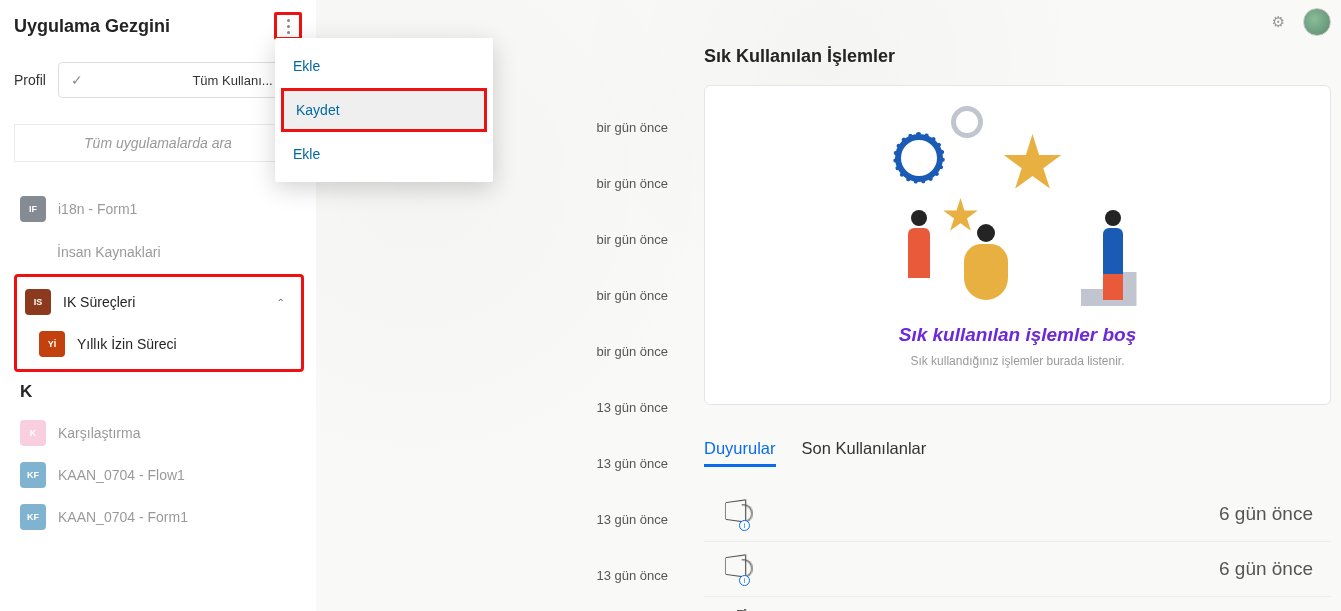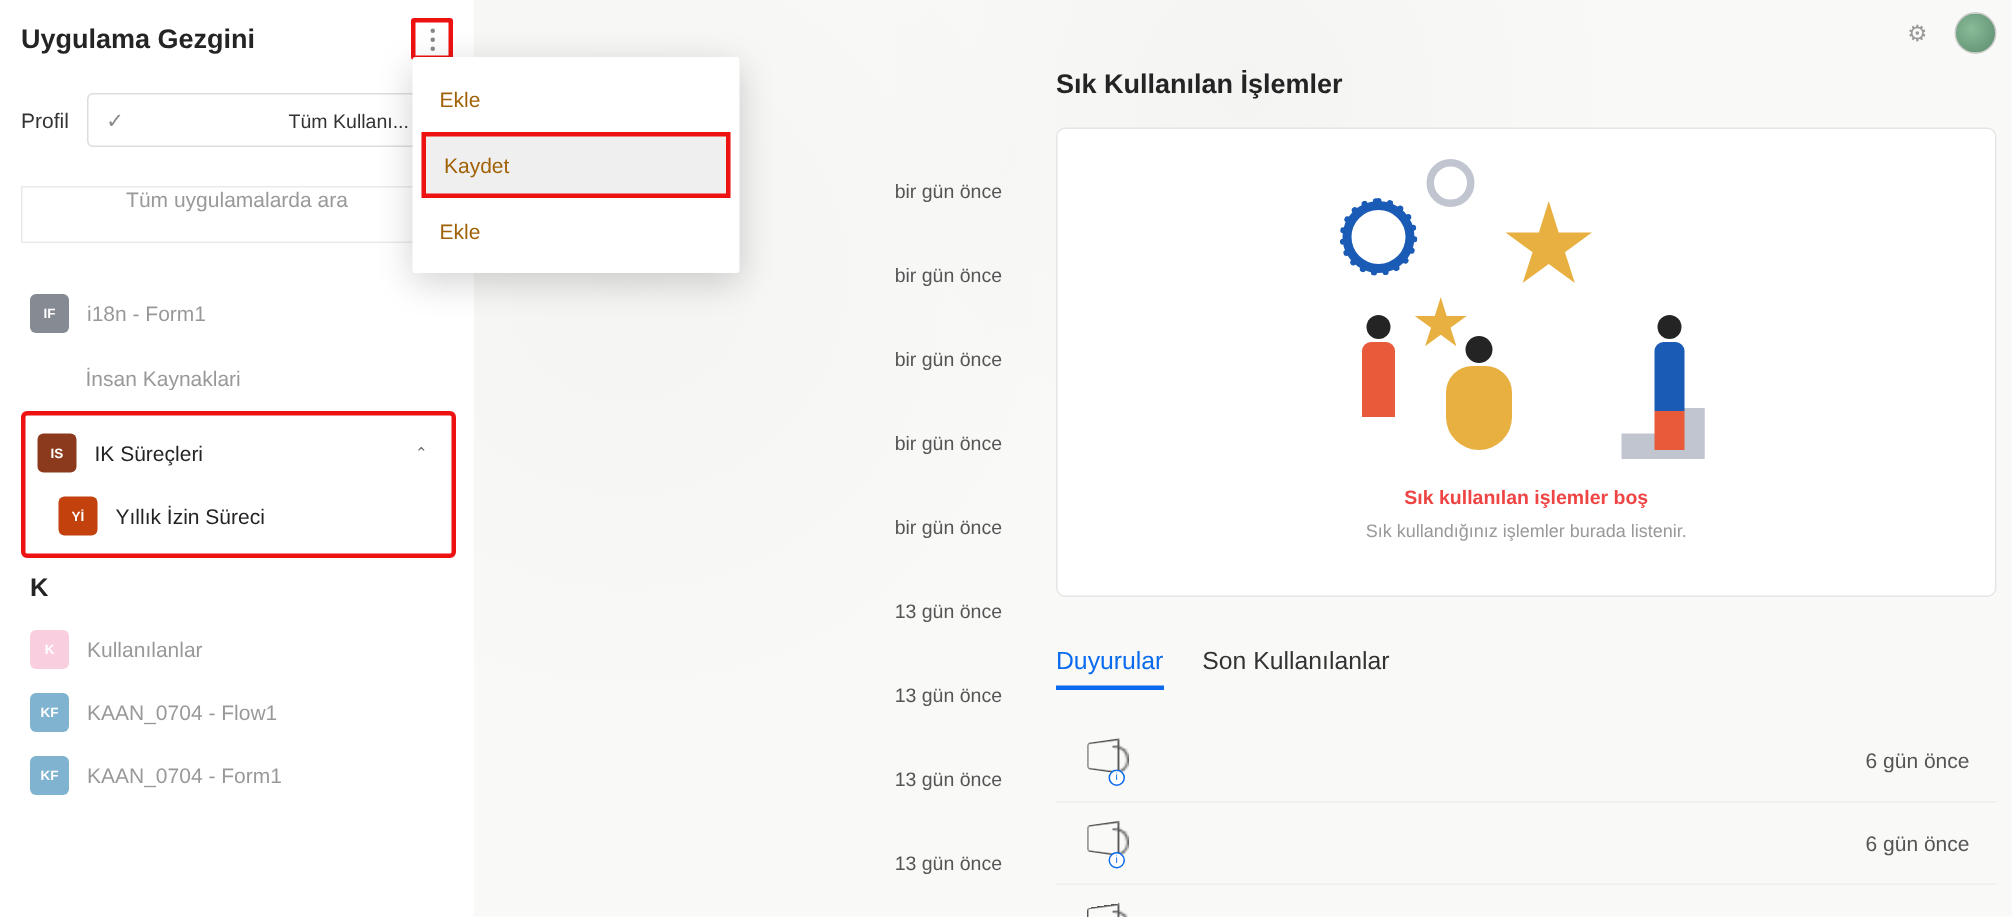--- a/index.html
+++ b/index.html
@@ -13,21 +13,21 @@
     .more-btn { width: 28px; height: 28px; border: 3px solid #e11; display: flex; flex-direction: column; gap: 3px; align-items: center; justify-content: center; cursor: pointer; border-radius: 2px; }
     .more-dot { width: 3px; height: 3px; background: #888; border-radius: 50%; }
     
     .profile-row { display: flex; align-items: center; gap: 12px; margin-bottom: 26px; padding-right: 14px; }
     .profile-label { font-size: 14px; color: #333; }
     .profile-select { flex: 1; height: 36px; border: 1px solid #ddd; border-radius: 4px; display: flex; align-items: center; padding: 0 12px; gap: 8px; cursor: pointer; }
     .check-icon { color: #888; font-size: 14px; }
     .profile-text { flex: 1; font-size: 13px; color: #333; overflow: hidden; text-overflow: ellipsis; white-space: nowrap; text-align: right; }
     .chevron-down { font-size: 10px; color: #666; }
     
-    .search-box { height: 38px; border: 1px solid #eaeaea; display: flex; justify-content: center; padding: 0 14px; margin-right: 14px; margin-bottom: 26px; position: relative; }
+    .search-box { height: 38px; border: 1px solid #eaeaea; display: flex; align-items: center; justify-content: center; padding: 0 14px; margin-right: 14px; margin-bottom: 26px; position: relative; font-style: italic; }
     .search-placeholder { color: #999; font-size: 14px; }
     .search-icon-outer { position: absolute; right: 2px; color: #888; font-size: 14px; }
     
     .app-list { opacity: 0.5; }
     .app-item { display: flex; align-items: center; gap: 12px; padding: 8px 14px 8px 6px; cursor: pointer; }
     .app-item.child { padding-left: 20px; }
     .app-badge { width: 26px; height: 26px; border-radius: 4px; display: flex; align-items: center; justify-content: center; font-size: 9px; font-weight: 600; color: #fff; flex-shrink: 0; }
     .b-if { background: #0f172a; }
     .b-is { background: #8b3a1e; }
     .b-yi { background: #c2410c; }
@@ -37,21 +37,21 @@
     .app-arrow { font-size: 10px; color: #666; }
     .plain-item { padding: 14px 14px 14px 43px; font-size: 14px; color: #333; cursor: pointer; }
     .section-letter { font-size: 17px; font-weight: 600; color: #252424; padding: 10px 6px; }
     
     .highlight-group { border: 3px solid #e11; border-radius: 4px; margin-right: 12px; padding: 4px 2px; }
     .highlight-group .app-item, .highlight-group .app-label { opacity: 1; }
     .highlight-group .app-label { color: #252424; }
     
     
     .dropdown { position: absolute; top: 38px; left: 275px; width: 218px; background: #fff; box-shadow: 0 6px 24px rgba(0,0,0,0.18); border-radius: 2px; z-index: 100; padding: 6px 0; }
-    .dropdown-item { padding: 14px 18px; font-size: 14px; color: #a16207; cursor: pointer; }
+    .dropdown-item { padding: 14px 18px; font-size: 14px; color: #0369a1; cursor: pointer; }
     .dropdown-item.highlighted { border: 3px solid #e11; background: #efefef; margin: 0 6px; padding: 11px 12px; }
     
     
     .main { flex: 1; background: #f9f9f8; position: relative; display: flex; }
     .bg-pattern { position: absolute; inset: 0; background: 
       radial-gradient(circle at 10% 30%, rgba(0,0,0,0.02) 0%, transparent 30%),
       radial-gradient(circle at 50% 10%, rgba(0,0,0,0.02) 0%, transparent 35%);
     }
     
     .recent-col { width: 380px; padding-top: 100px; }
@@ -59,35 +59,35 @@
     .recent-time { font-size: 13px; color: #555; }
     
     .right-col { flex: 1; padding: 46px 10px 0 8px; position: relative; }
     .topright { position: absolute; top: 8px; right: 10px; display: flex; gap: 18px; align-items: center; }
     .gear-icon { color: #999; font-size: 15px; cursor: pointer; }
     .avatar { width: 28px; height: 28px; border-radius: 50%; background: radial-gradient(circle at 40% 40%, #8abc9a, #5a8a6a); border: 1px solid #ccc; cursor: pointer; }
     
     .fav-title { font-size: 18px; font-weight: 600; color: #252424; margin-bottom: 18px; }
     .fav-card { border: 1px solid #e5e5e5; border-radius: 6px; padding: 20px 20px 36px; display: flex; flex-direction: column; align-items: center; background: #fff; margin-bottom: 34px; }
     .illus { width: 230px; height: 200px; position: relative; margin-bottom: 18px; }
-    .fav-empty-title { font-size: 13px; font-weight: 600; color: #ef4444; margin-bottom: 8px; }
+    .fav-empty-title { font-size: 19px; font-weight: 600; color: #6d28d9; margin-bottom: 8px; font-style: italic; }
     .fav-empty-sub { font-size: 12px; color: #999; }
     
     .tabs { display: flex; gap: 26px; margin-bottom: 20px; }
     .tab { font-size: 16.5px; color: #333; cursor: pointer; padding-bottom: 6px; }
     .tab.active { color: #0a6bee; border-bottom: 3px solid #0a6bee; }
     
     .ann-list { }
     .ann-item { display: flex; align-items: center; justify-content: space-between; padding: 14px 18px; border-bottom: 1px solid #eee; }
     .ann-icon { position: relative; width: 32px; height: 26px; }
     .mega { width: 24px; height: 20px; border: 1.5px solid #555; border-radius: 2px 0 0 2px; transform: perspective(40px) rotateY(-30deg); }
     .mega::after { content: ''; position: absolute; right: -6px; top: 3px; width: 8px; height: 14px; border: 1.5px solid #555; border-left: none; border-radius: 0 8px 8px 0; }
     .info-badge { position: absolute; bottom: -4px; right: 4px; width: 11px; height: 11px; border: 1.5px solid #0a6bee; border-radius: 50%; background: #fff; display:flex;align-items:center;justify-content:center; font-size:7px; color:#0a6bee; }
     .ann-label { flex: 1; padding: 0 16px; font-size: 14px; color: #333; }
-    .ann-time { font-size: 14px; color: #555; }
+    .ann-time { font-size: 19px; color: #555; }
     
     
     .gear1 { position:absolute; top:28px; left:-8px; width:48px; height:48px; border:6px solid #1a5bb5; border-radius:50%; }
     .gear1::before { content:''; position:absolute; inset:-8px; border:4px dotted #1a5bb5; border-radius:50%; }
     .gear2 { position:absolute; top:0; left:48px; width:32px; height:32px; border:5px solid #c0c5d0; border-radius:50%; }
     .star1 { position:absolute; top:28px; left:100px; width:60px; height:60px; background:#e8b040; clip-path: polygon(50% 0%, 61% 35%, 98% 35%, 68% 57%, 79% 91%, 50% 70%, 21% 91%, 32% 57%, 2% 35%, 39% 35%); }
     .star2 { position:absolute; top:92px; left:40px; width:36px; height:36px; background:#e8b040; clip-path: polygon(50% 0%, 61% 35%, 98% 35%, 68% 57%, 79% 91%, 50% 70%, 21% 91%, 32% 57%, 2% 35%, 39% 35%); }
     .board { position:absolute; top:24px; left:82px; width:100px; height:90px; border:3px solid #1a5bb5; background:#fff; z-index:-1; }
     .p1 { position:absolute; bottom:6px; left:0; width:32px; height:90px; }
     .p1 .head{width:16px;height:16px;background:#252424;border-radius:50%;margin:0 auto;}
@@ -148,21 +148,21 @@
         <div class="app-badge b-yi">Yİ</div>
         <div class="app-label">Yıllık İzin Süreci</div>
       </div>
     </div>
 
     <div class="section-letter">K</div>
 
     <div class="app-list">
       <div class="app-item">
         <div class="app-badge b-k">K</div>
-        <div class="app-label">Kullanılanlar</div>
+        <div class="app-label">Karşılaştırma</div>
       </div>
       <div class="app-item">
         <div class="app-badge b-kf">KF</div>
         <div class="app-label">KAAN_0704 - Flow1</div>
       </div>
       <div class="app-item">
         <div class="app-badge b-kf">KF</div>
         <div class="app-label">KAAN_0704 - Form1</div>
       </div>
     </div>

